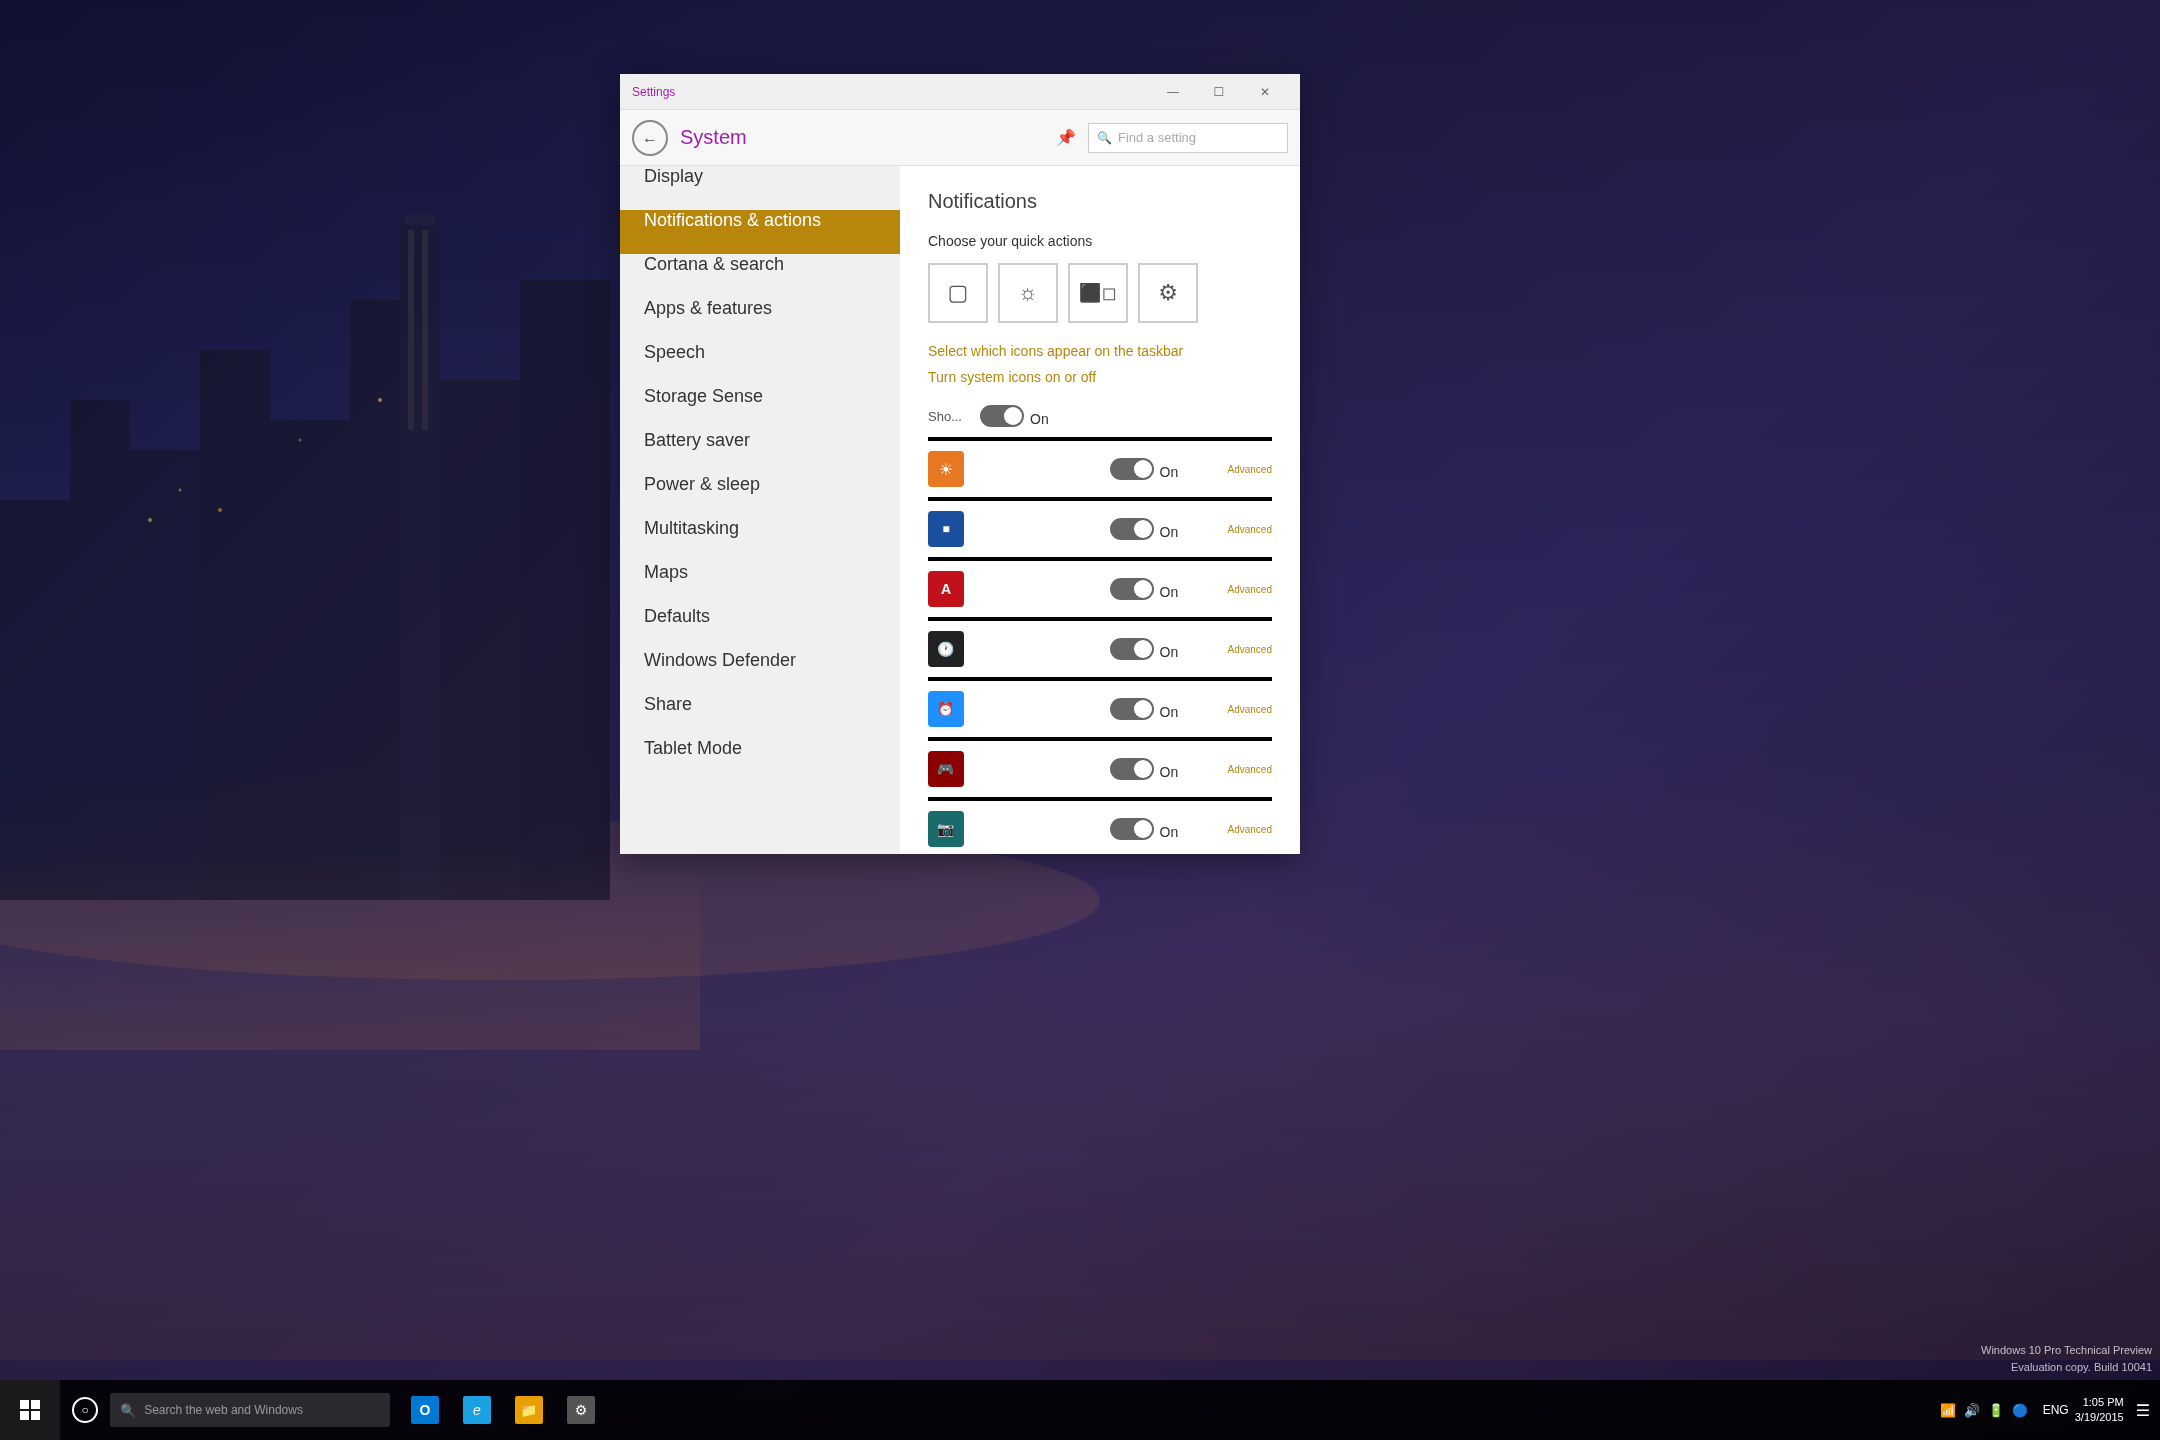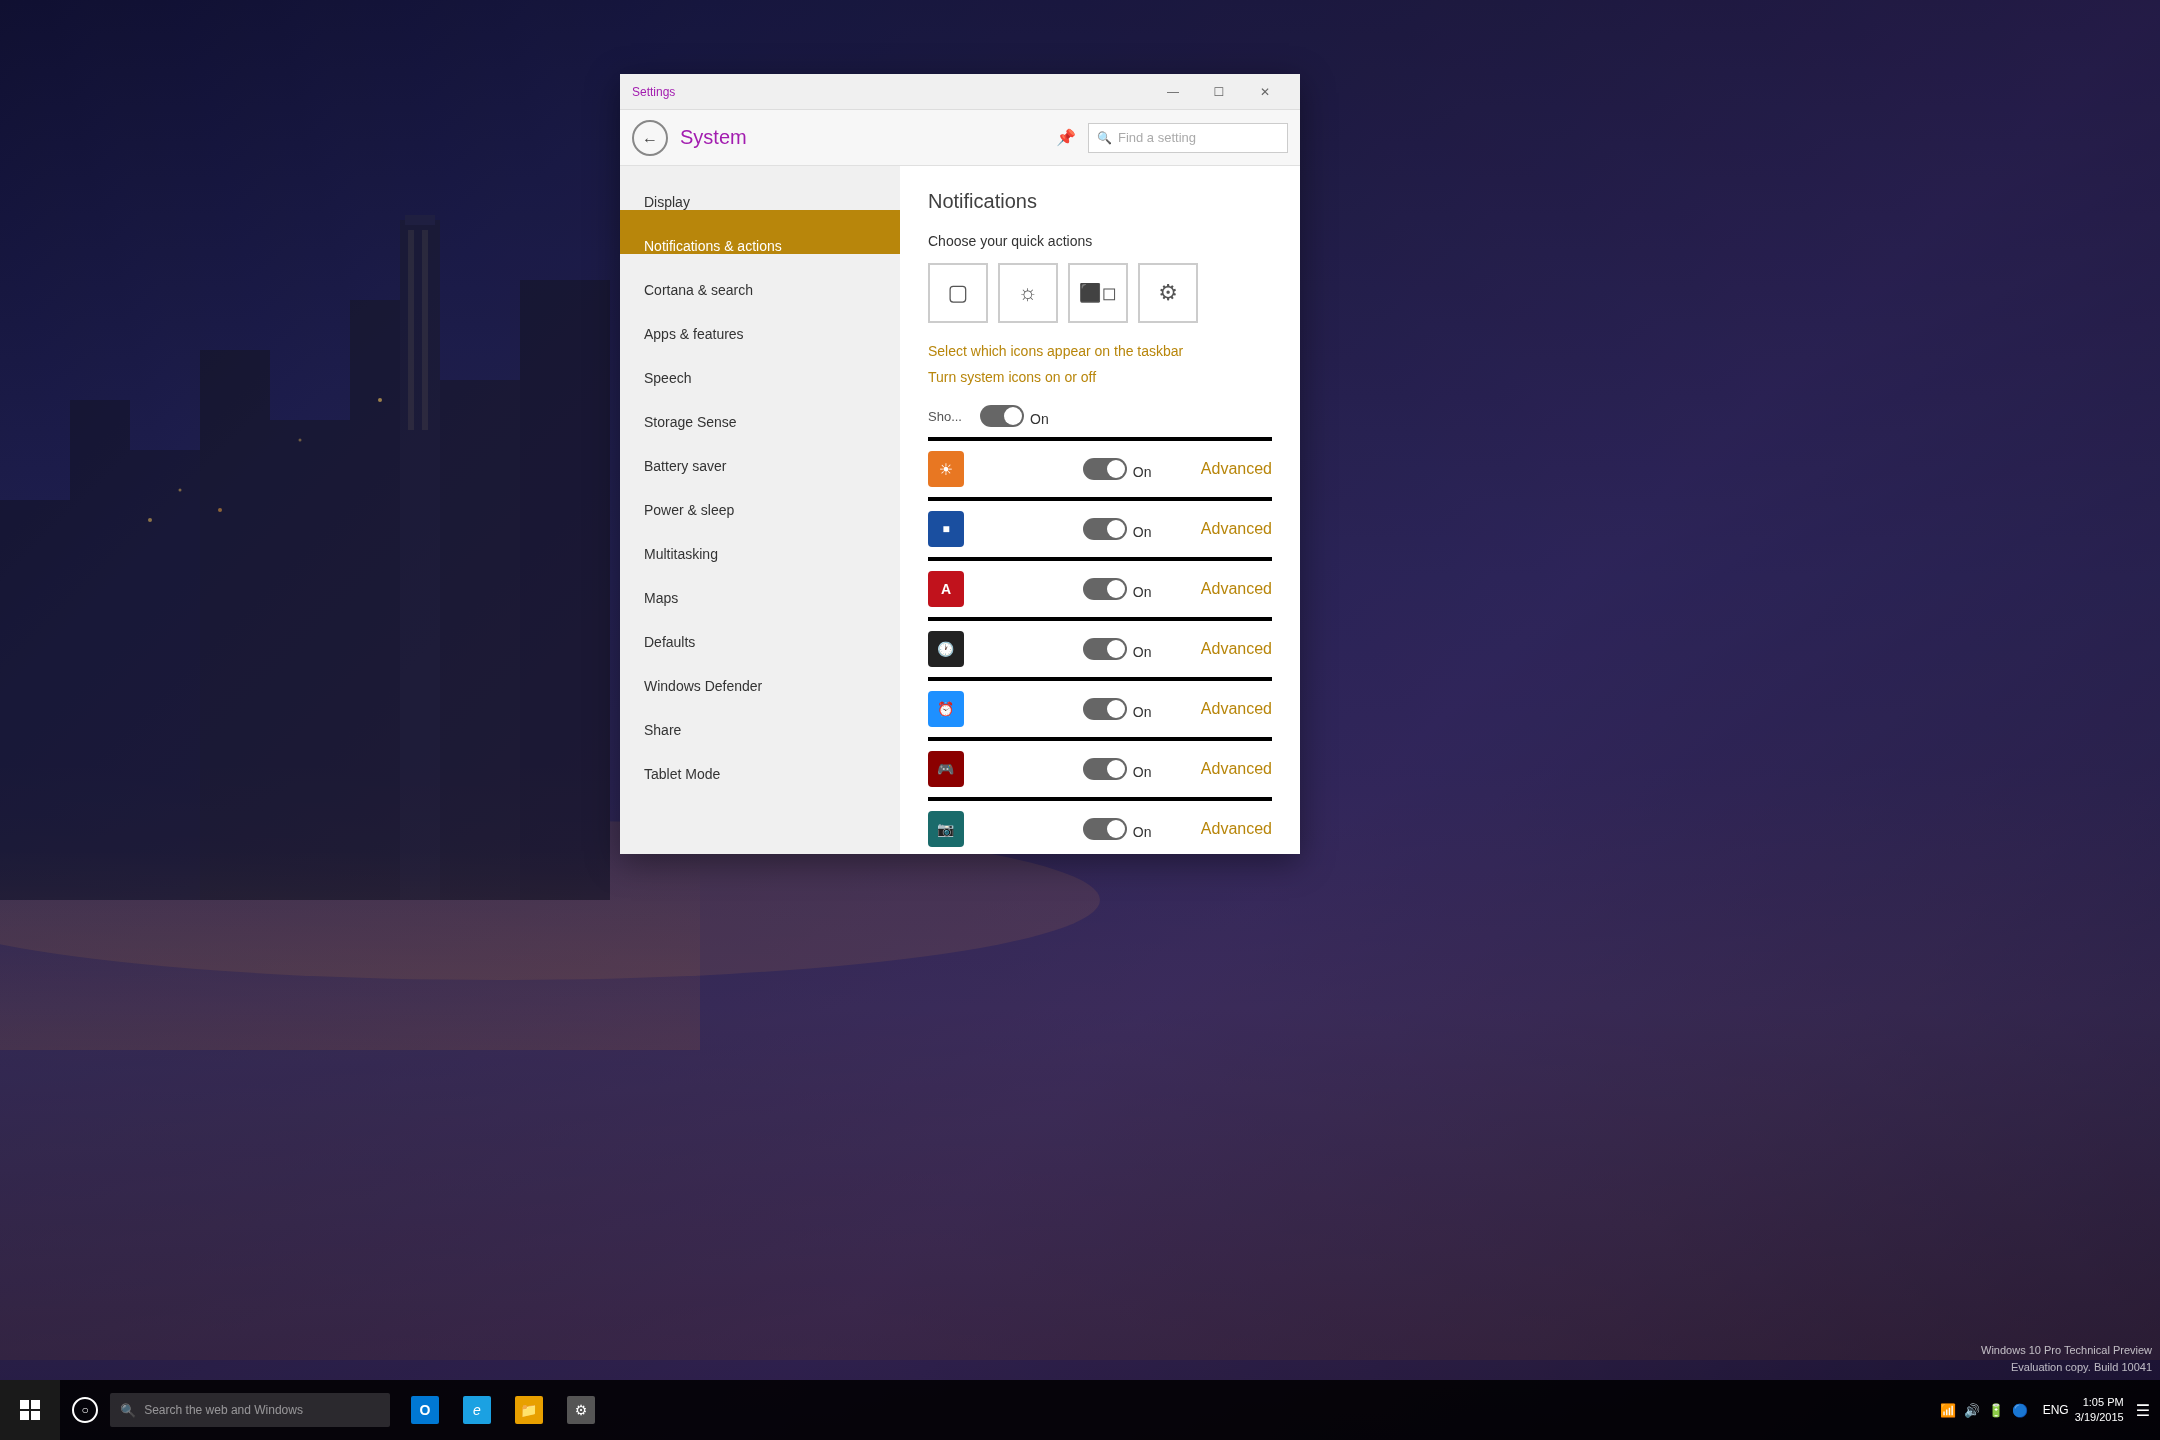--- a/index.html
+++ b/index.html
@@ -246,23 +246,23 @@
     #sidebar {
       width: 280px;
       background: #f0f0f0;
       flex-shrink: 0;
       overflow-y: auto;
     }
 
     .sidebar-item {
       height: 44px;
       display: flex;
-      align-items: flex-end;
+      align-items: flex-start;
       padding: 0 24px;
-      font-size: 14px;
+      font-size: 18px;
       color: #333;
       cursor: pointer;
     }
 
     .sidebar-item.active {
       background: #b8860b;
       color: white;
     }
 
     
@@ -369,21 +369,21 @@
       color: #333;
       min-width: 24px;
     }
 
     .toggle-spacer {
       flex: 1;
     }
 
     .advanced-link {
       color: #b8860b;
-      font-size: 16px;
+      font-size: 10px;
       cursor: pointer;
     }
 
     .show-label {
       font-size: 14px;
       color: #555;
       min-width: 40px;
     }
 
     

